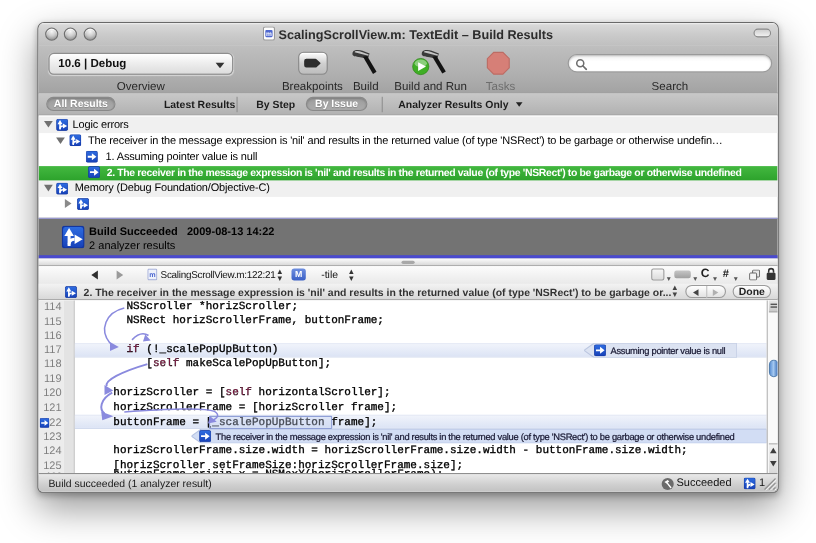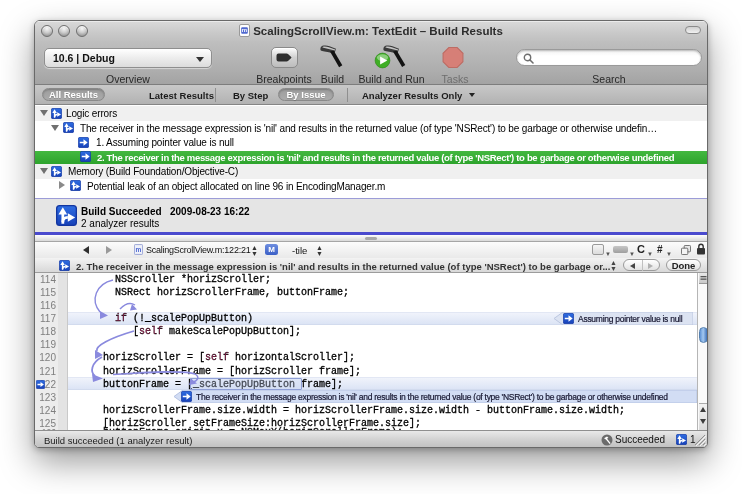--- a/index.html
+++ b/index.html
@@ -43,21 +43,21 @@
 .vsep{position:absolute;top:3px;width:1px;height:14px;background:#8f8f8f;}
 #list{left:0;top:84px;width:672px;height:93px;background:#fff;overflow:hidden;}
 .grow{position:absolute;left:0;width:672px;height:14.5px;background:#f0f0f0;}
 .lrow{position:absolute;height:14.5px;font-size:10px;letter-spacing:-0.15px;color:#000;white-space:nowrap;overflow:hidden;width:672px;left:0;}
 .lrow .txt{position:absolute;top:2px;}
 #grnrow{position:absolute;left:0;top:46px;width:672px;height:12.5px;
  background:linear-gradient(#43b840,#2da32c);color:#fff;font-weight:bold;}
 .tri-d{position:absolute;width:0;height:0;border-left:4.5px solid transparent;border-right:4.5px solid transparent;border-top:6px solid #707070;}
 .tri-r{position:absolute;width:0;height:0;border-top:4.5px solid transparent;border-bottom:4.5px solid transparent;border-left:6px solid #8a8a8a;}
 .icon11{position:absolute;width:11px;height:11px;}
-#buildblock{left:0;top:177px;width:672px;height:37px;background:#e5e5e5;
+#buildblock{left:0;top:177px;width:672px;height:37px;background:#737373;
  border-top:1px solid #9c9cd8;}
 #buildblock .bot{position:absolute;left:0;bottom:0;width:672px;height:3px;background:#4a4ace;}
 #splitter{left:0;top:214px;width:672px;height:7px;background:linear-gradient(#fdfdfd,#d9d9d9);border-bottom:1px solid #a6a6a6;}
 #navbar{left:0;top:221px;width:672px;height:30px;background:linear-gradient(#fcfcfc,#dadada);border-bottom:1px solid #9f9f9f;}
 #msgbar{left:0;top:237px;width:672px;height:15px;background:linear-gradient(#f3f3f3,#d8d8d8);border-bottom:1px solid #9c9c9c;}
 #editor{left:0;top:252px;width:672px;height:158.5px;background:#fff;overflow:hidden;}
 #gutter{position:absolute;left:0;top:0;width:23px;height:157px;background:#ececec;}
 #ribbon{position:absolute;left:23px;top:0;width:10px;height:157px;background:#e3e3e3;border-right:1px solid #c9c9c9;}
 #lnums{position:absolute;left:0;top:-0.5px;width:21px;text-align:right;
  font-size:10px;color:#7e7e7e;line-height:13.15px;font-family:"Liberation Sans",sans-serif;}
@@ -182,36 +182,33 @@
         <use href="#ic-arrow"></use>
       </svg>
     <div class="lrow" style="top:44.5px;color:#fff;font-weight:bold;font-size:9.5px;letter-spacing:-0.32px;">
         <span class="txt" style="left:62px;">2. The receiver in the message expression is 'nil' and results in the returned value (of type 'NSRect') to be garbage or otherwise undefined</span>
       </div>
     <div class="tri-d" style="left:5px;top:63.2px;"></div>
     <svg class="icon11" style="left:16px;top:60.7px;">
         <use href="#ic-branch"></use>
       </svg>
     <div class="lrow" style="top:59px;">
-        <span class="txt" style="left:33px;">Memory (Build Foundation/Objective-C)</span>
+        <span class="txt" style="left:33px;">Memory (Debug Foundation/Objective-C)</span>
       </div>
     <div class="tri-r" style="left:24px;top:76.2px;"></div>
     <svg class="icon11" style="left:35px;top:75.2px;">
         <use href="#ic-branch"></use>
       </svg>
-    <div class="lrow" style="top:73.5px;">
-        <span class="txt" style="left:52px;">Potential leak of an object allocated on line 96 in EncodingManager.m</span>
-      </div>
   </div>
   <div id="buildblock" class="abs">
     <svg style="position:absolute;left:21px;top:6px;" width="21" height="21">
         <use href="#ic-branch"></use>
       </svg>
     <div style="position:absolute;left:46px;top:7px;font-size:10px;font-weight:bold;color:#000;">Build Succeeded</div>
-    <div style="position:absolute;left:135px;top:7px;font-size:10px;font-weight:bold;color:#000;">2009-08-23 16:22</div>
+    <div style="position:absolute;left:135px;top:7px;font-size:10px;font-weight:bold;color:#000;">2009-08-13 14:22</div>
     <div style="position:absolute;left:46px;top:18.5px;font-size:10px;color:#000;">2 analyzer results</div>
     <div class="bot"></div>
   </div>
   <div id="splitter" class="abs">
     <div style="position:absolute;left:330px;top:2px;width:12px;height:3px;border-radius:2px;background:#a9a9a9;"></div>
   </div>
   <div id="navbar" class="abs">
     <div style="position:absolute;left:48px;top:3.5px;width:0;height:0;border-top:4px solid transparent;border-bottom:4px solid transparent;border-right:6px solid #2f2f2f;"></div>
     <div style="position:absolute;left:71px;top:3.5px;width:0;height:0;border-top:4px solid transparent;border-bottom:4px solid transparent;border-left:6px solid #9a9a9a;"></div>
     <svg style="position:absolute;left:99px;top:2px;" width="9" height="11" viewBox="0 0 11 13">
@@ -282,21 +279,21 @@
       <path d="M65,38 L73,42.5 L65,46" fill="#8a8ade" stroke="none"></path>
       <path d="M85,36 Q93,27.5 100,32" stroke="#8a8ade" stroke-width="1.4"></path>
       <path d="M97,31 L102,36.5 L95,37.5" fill="#8a8ade" stroke="none"></path>
       <path d="M99,58 C75,65 60,73 62,78" stroke="#8a8ade" stroke-width="1.8"></path>
       <path d="M60,77 L68,82 L60,86" fill="#8a8ade" stroke="none"></path>
       <path d="M67,84 C56,90 55,99 60,103" stroke="#8a8ade" stroke-width="1.8"></path>
       <path d="M57,101 L68,105.5 L58,109" fill="#8a8ade" stroke="none"></path>
       <path d="M78,101.5 C115,99 150,97 160,101 C165,104 163,107.5 157,109.5" stroke="#8a8ade" stroke-width="1.4"></path>
       <path d="M156,105.5 L162,110.5 L154,112" fill="#8a8ade" stroke="none"></path>
     </svg>
-    <div style="position:absolute;left:519px;top:39px;width:139px;height:29px;">
+    <div style="position:absolute;left:496px;top:39px;width:139px;height:29px;">
       <svg width="139" height="13" style="position:absolute;left:0;top:0;">
           <path d="M139,0 L9,0 L0,6.5 L9,13 L139,13 Z" fill="#dce3f2" stroke="#bcc7e0" stroke-width="1"></path>
         </svg>
       <svg style="position:absolute;left:9px;top:1px;" width="11" height="11">
           <use href="#ic-arrow"></use>
         </svg>
       <div style="position:absolute;left:24px;top:1.5px;font-size:8.5px;letter-spacing:-0.27px;color:#181832;white-space:nowrap;-webkit-text-stroke:0.2px #181832;">Assuming pointer value is null</div>
     </div>
     <div style="position:absolute;left:139px;top:117.4px;width:523px;height:13px;">
       <svg width="523" height="13" style="position:absolute;left:0;top:0;">

